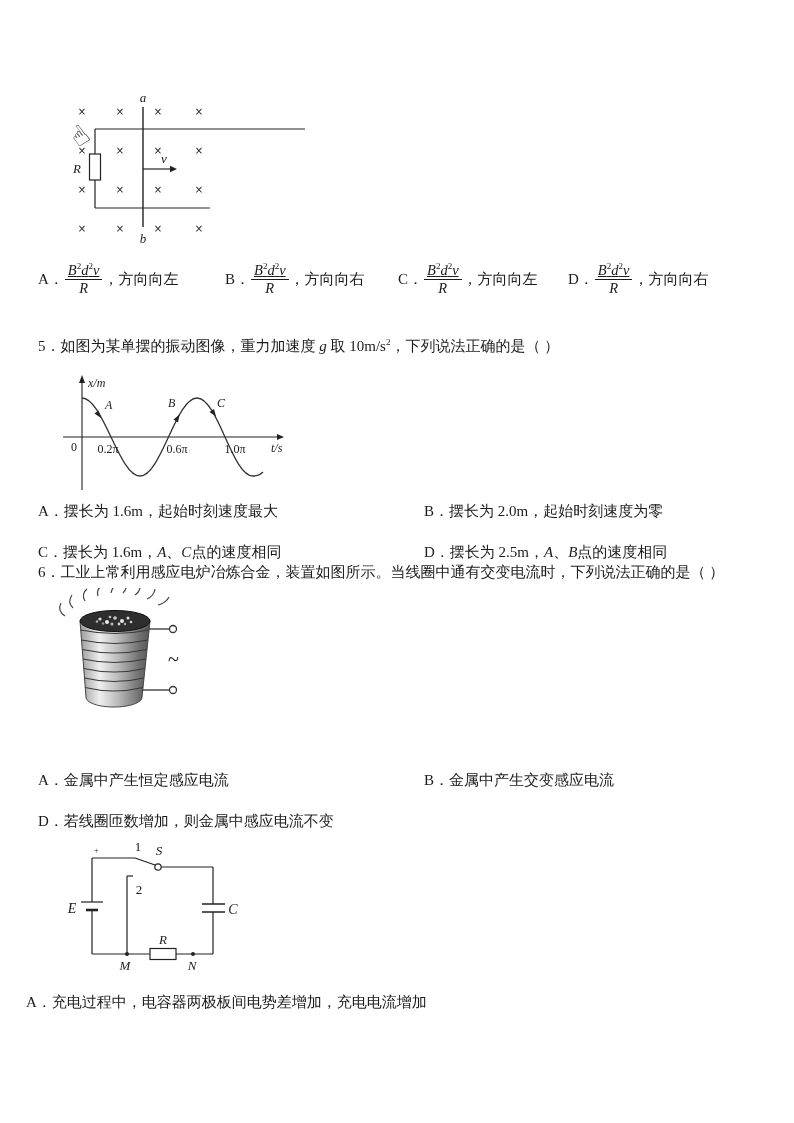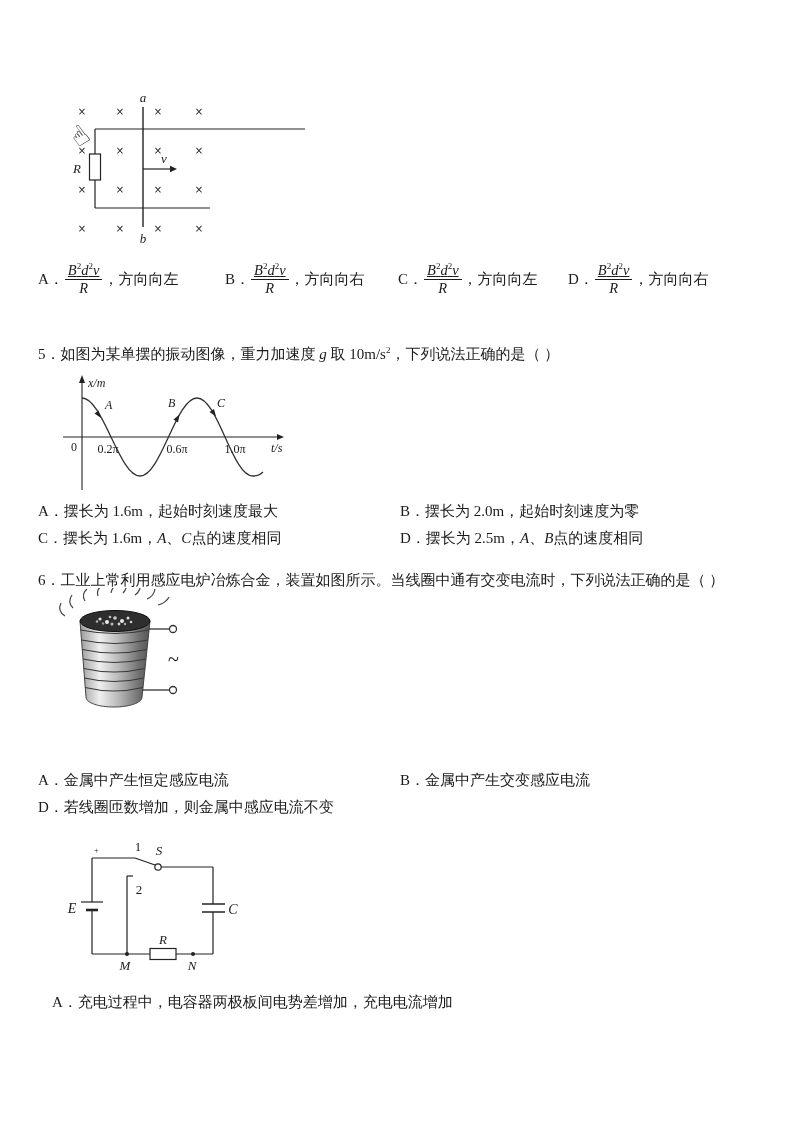--- a/index.html
+++ b/index.html
@@ -7,30 +7,31 @@
     position:relative;
     width:794px;height:1123px;
     margin:0 auto;
     background:#ffffff;
     font-family:"Liberation Serif","DejaVu Serif",serif;
     color:#1b1b1b;
     font-size:15px;
     overflow:hidden;
   }
   .abs{position:absolute;}
-  .qtext{width:724px;line-height:27px;margin-top:8px;}
+  .qtext{width:724px;line-height:27px;}
   .var{font-style:italic;font-family:"Liberation Serif","DejaVu Serif",serif;}
   sup{font-size:9px;}
   
   .optgrid{
     display:grid;
     grid-template-columns:362px auto;
     row-gap:10px;
     line-height:17px;
     width:740px;
+    gap:24px;
   }
   
   .opt-frac{display:inline-flex;align-items:center;white-space:nowrap;}
   .frac{display:inline-flex;flex-direction:column;align-items:center;
         vertical-align:middle;line-height:1.05;margin:0 1px;font-size:14.5px;}
   .frac .num{border-bottom:1px solid #1b1b1b;padding:0 3px 1px 3px;text-decoration:underline;}
   .frac .den{padding-top:1px;}
   .frac sup{font-size:9px;}
   svg text{font-family:"Liberation Serif","DejaVu Serif",serif;fill:#1b1b1b;}
   svg .it{font-style:italic;}
@@ -256,15 +257,15 @@
     <text class="it" x="104" y="19" font-size="13" text-anchor="middle">S</text>
     <text x="84" y="58" font-size="13" text-anchor="middle">2</text>
     <text class="it" x="17" y="77" font-size="14" text-anchor="middle">E</text>
     <text class="it" x="178" y="78" font-size="14" text-anchor="middle">C</text>
     <text class="it" x="108" y="108" font-size="13" text-anchor="middle">R</text>
     <text class="it" x="70" y="134" font-size="13" text-anchor="middle">M</text>
     <text class="it" x="137" y="134" font-size="13" text-anchor="middle">N</text>
     <text x="39" y="17" font-size="8" fill="#666">+</text>
   </svg>
 
-  <div class="abs" style="left:52px;top:993px;">A．充电过程中，电容器两极板间电势差增加，充电电流增加</div>
+  <div class="abs" style="left:26px;top:993px;">A．充电过程中，电容器两极板间电势差增加，充电电流增加</div>
 
 </div>
 
 </body></html>

